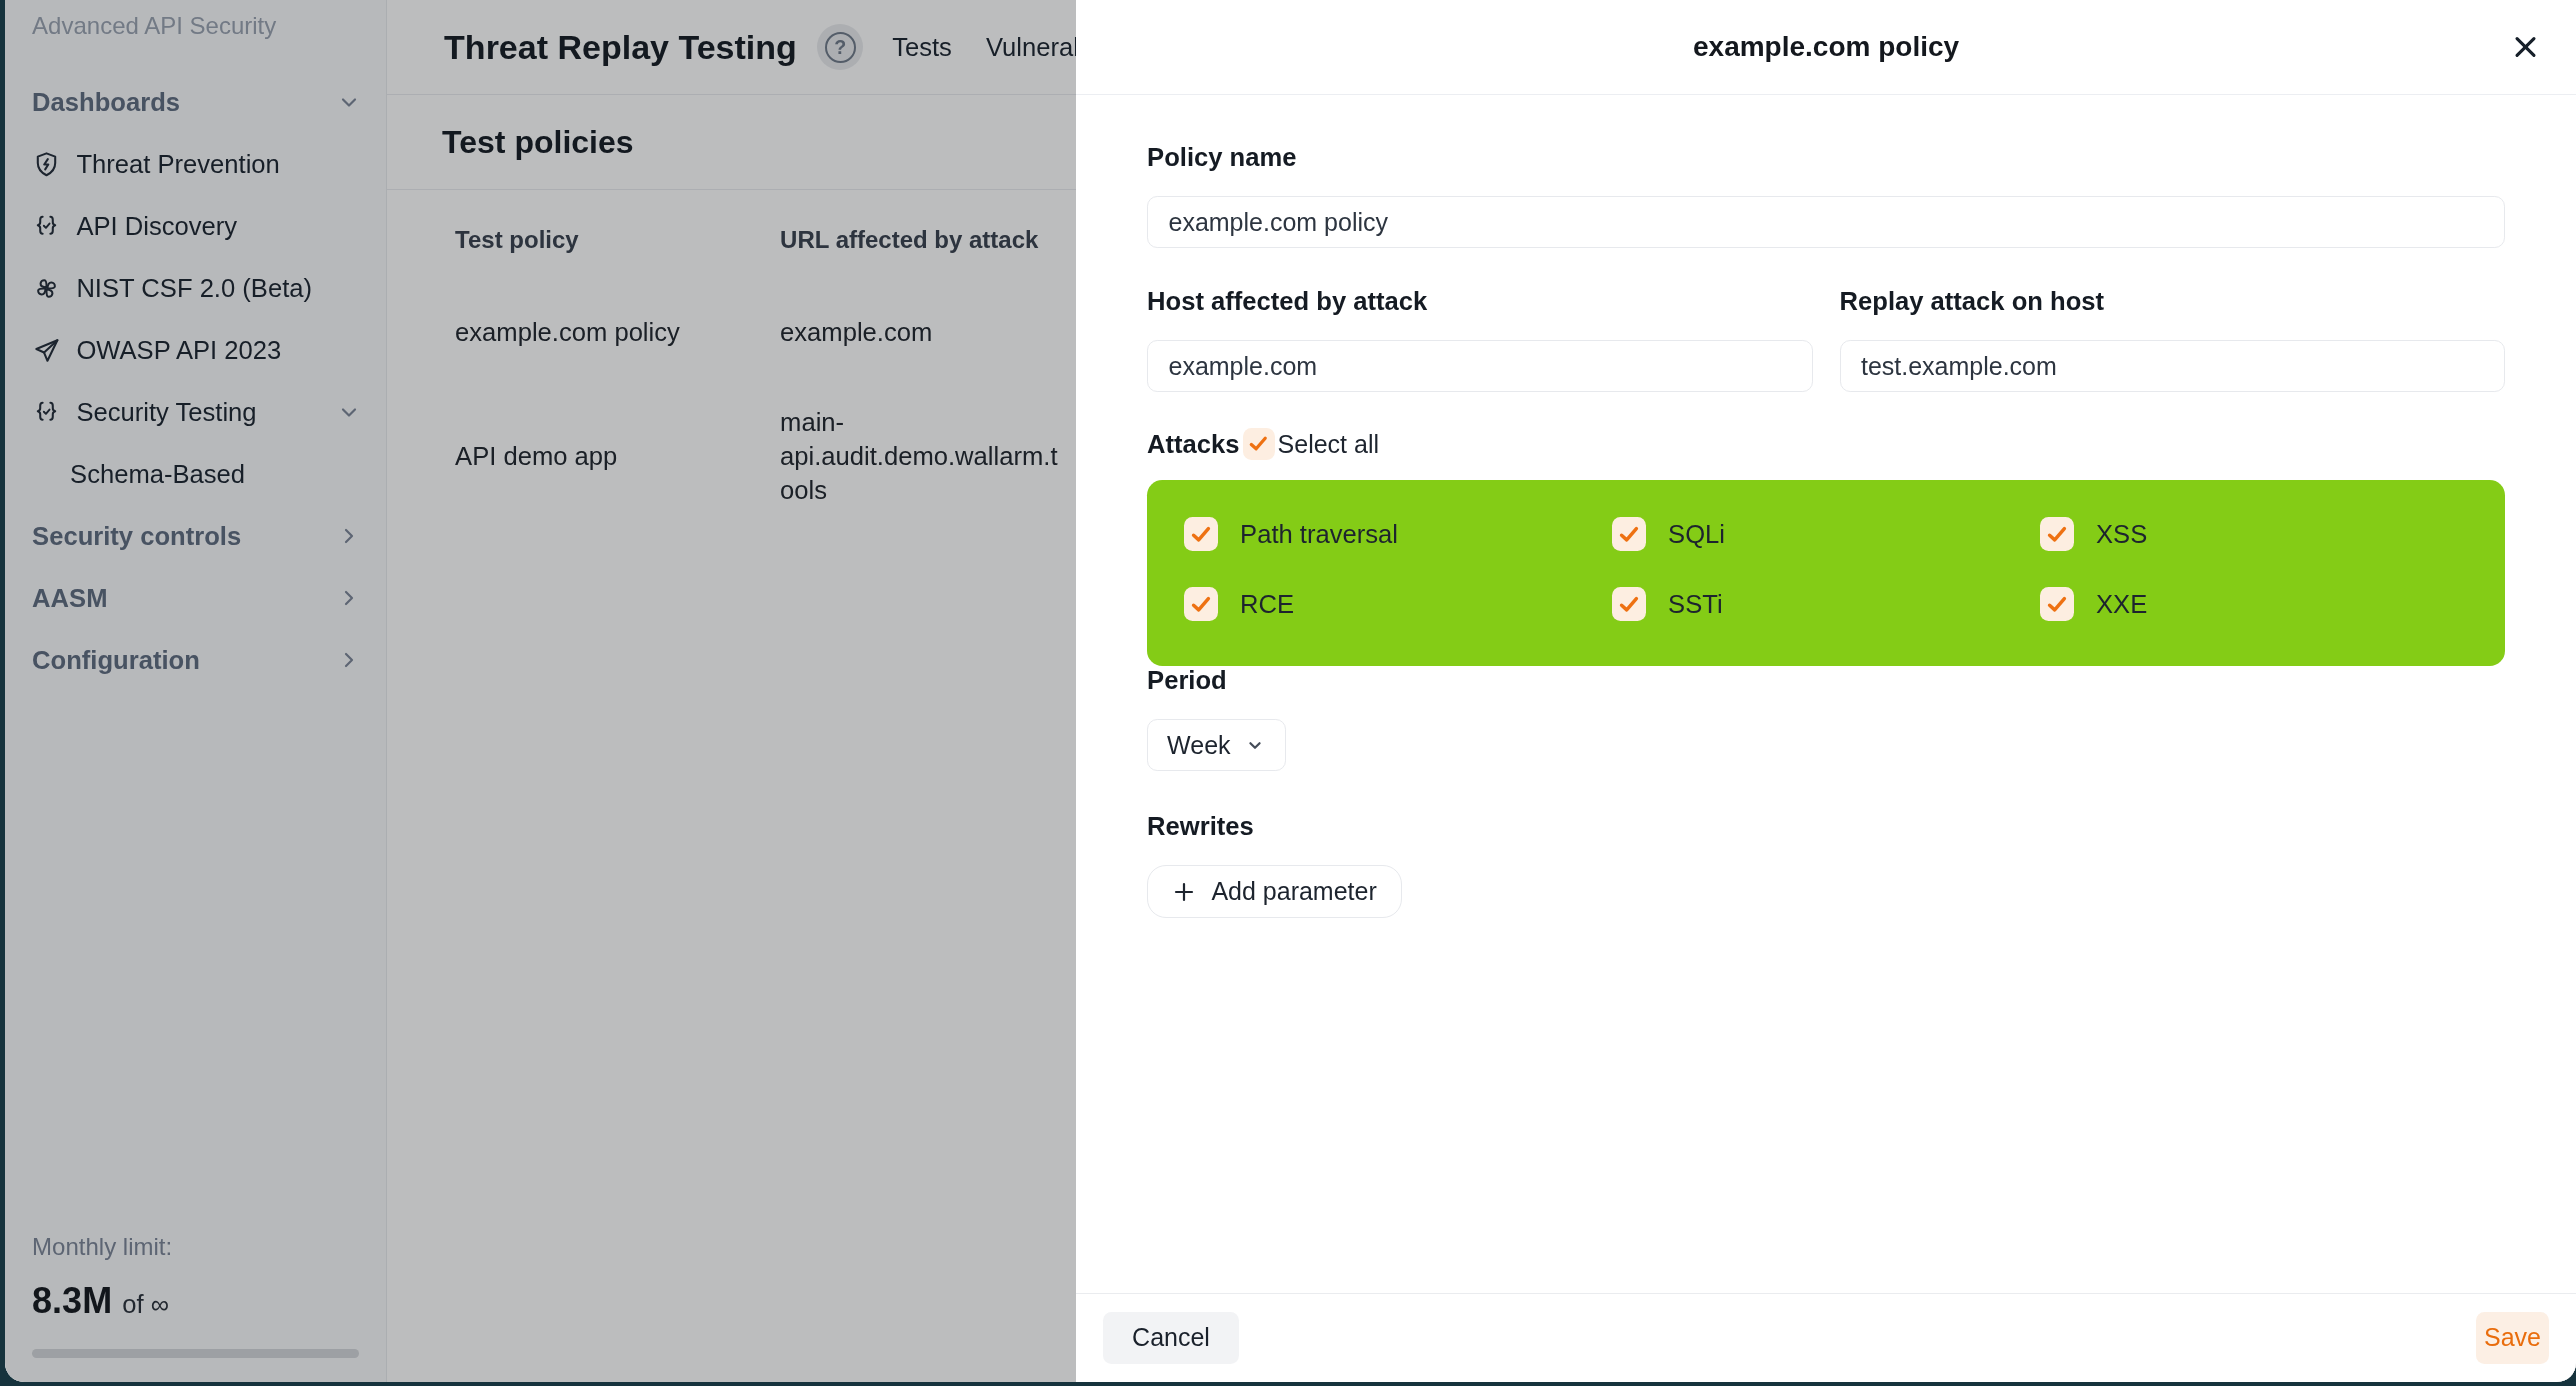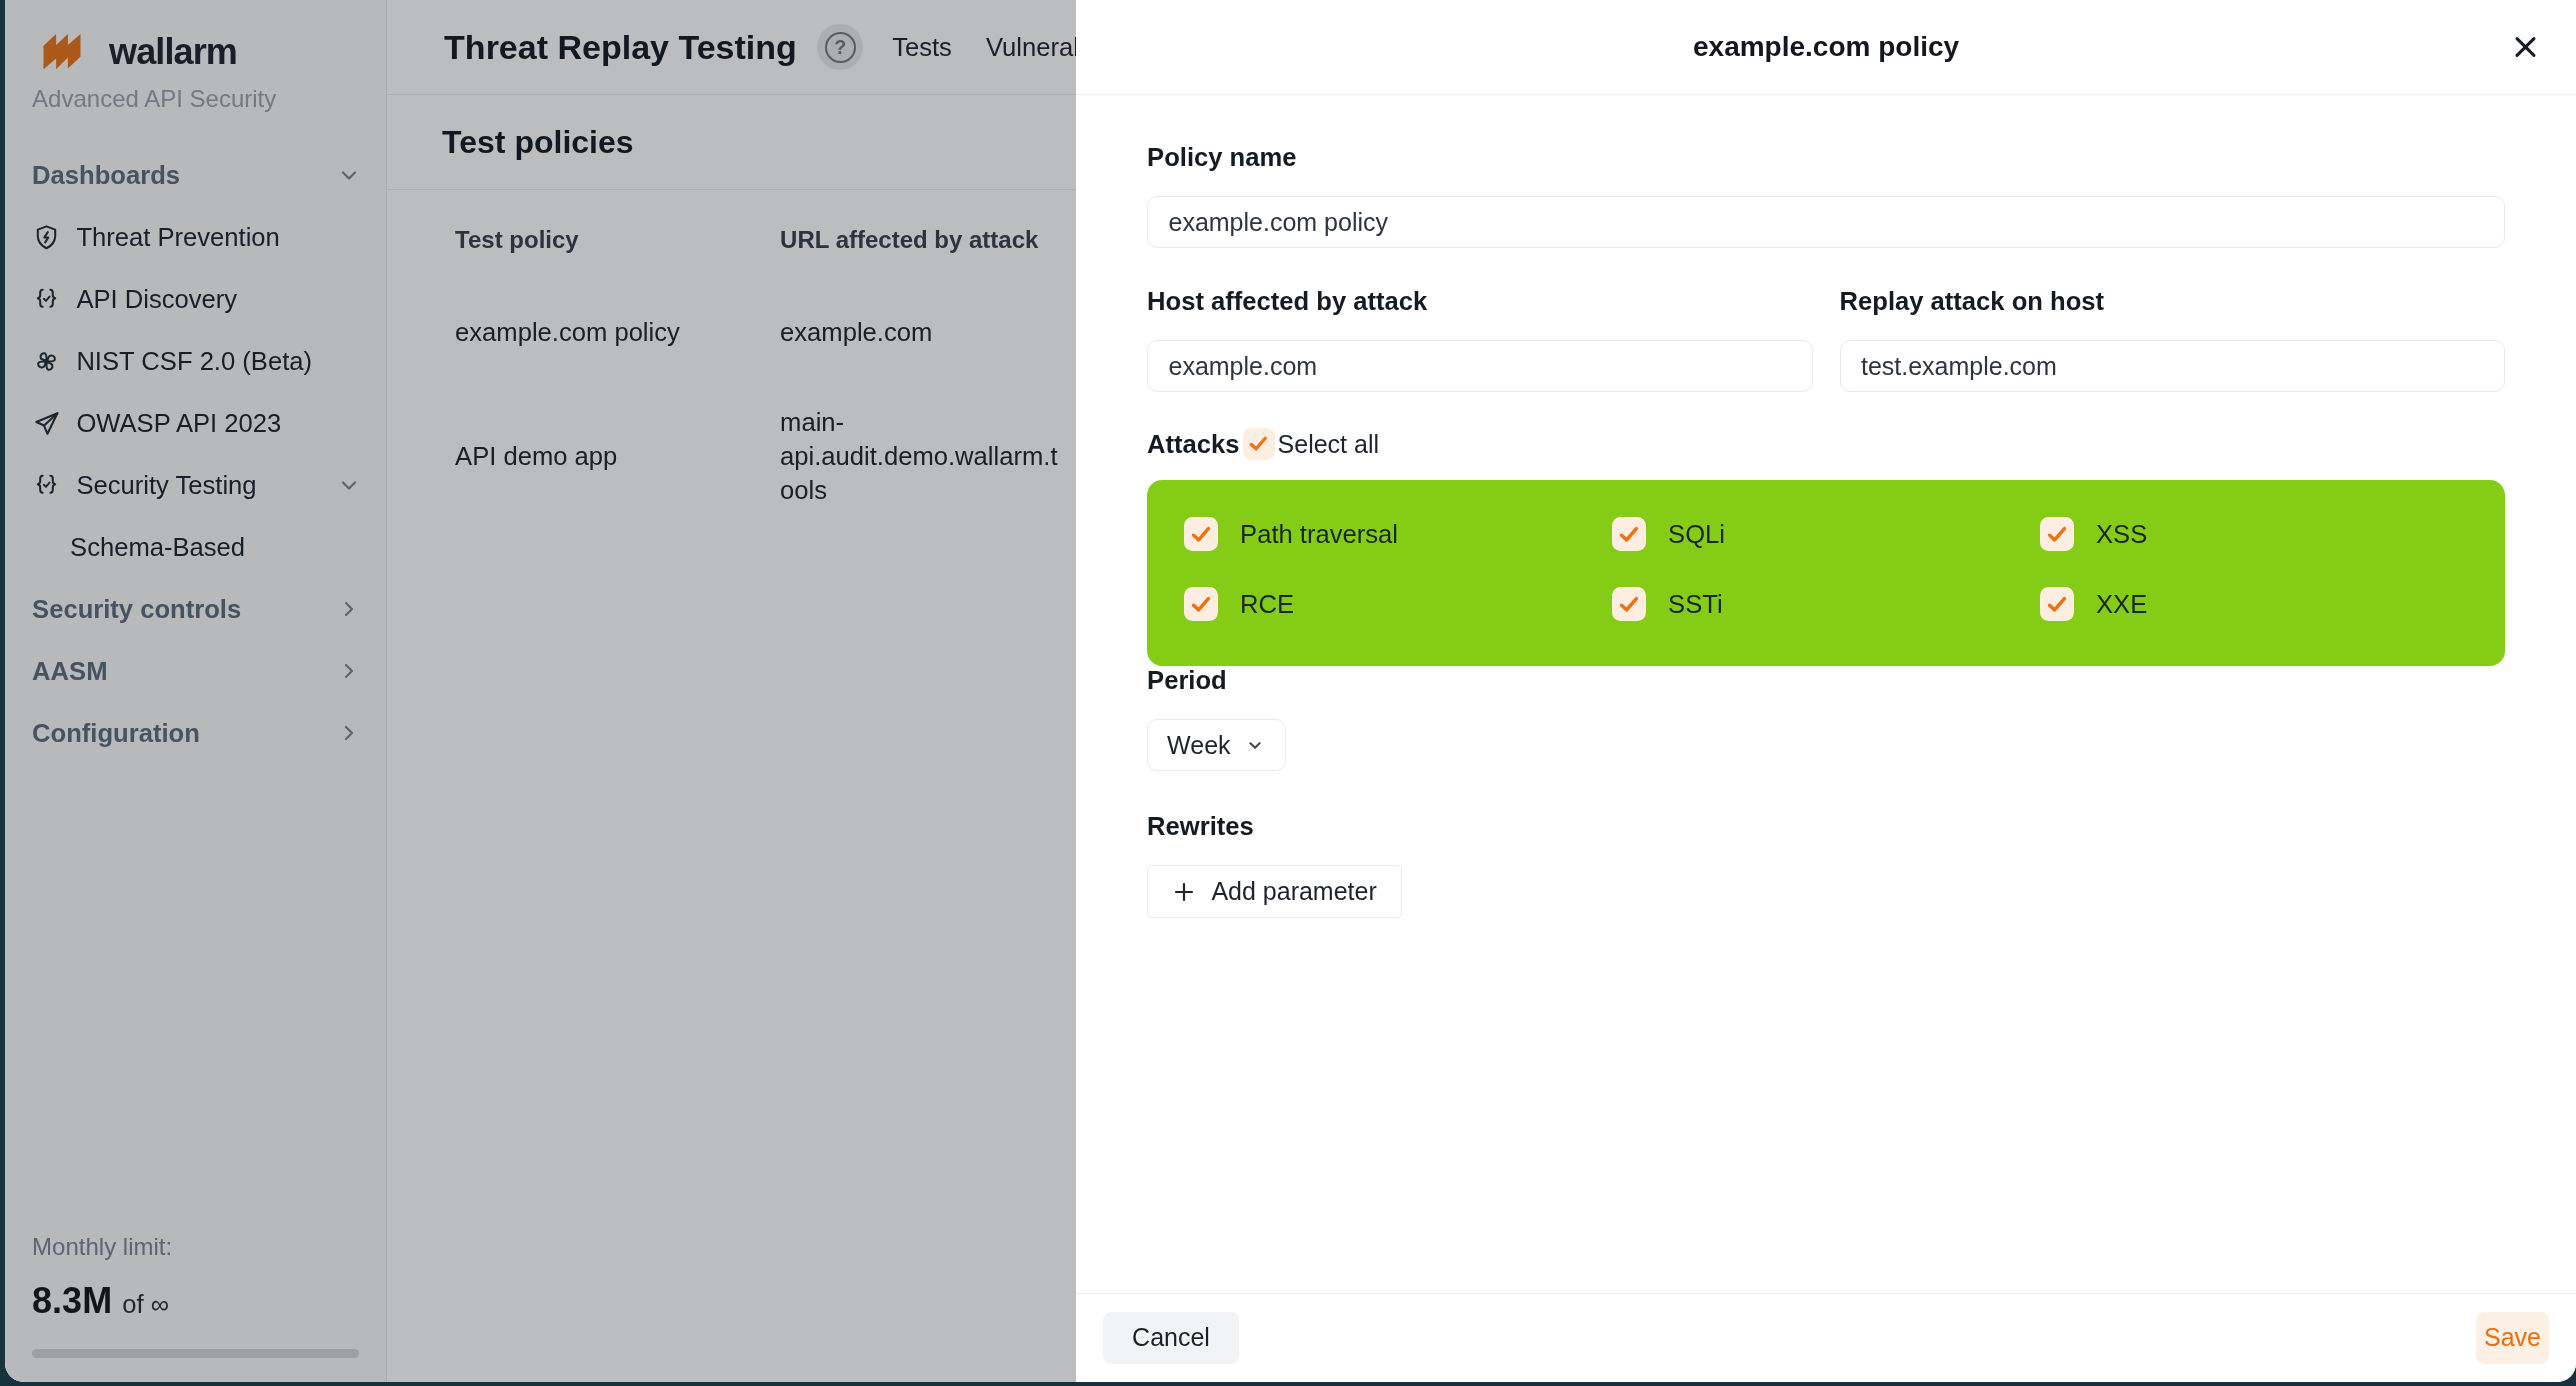--- a/index.html
+++ b/index.html
@@ -94,44 +94,38 @@
   .period-label { }
   .select-btn {
     display:inline-flex; align-items:center; gap:13.6px; height:52px; padding:0 19px;
     border:1.7px solid #e7e9ed; border-radius:10.2px; background:#fff; cursor:pointer;
   }
   .select-btn .select-value { font-size:25px; color:#1d242e; }
   .select-btn svg { width:22px; height:22px; color:#444c58; }
   .rewrites-label { margin-top:41px; }
   .add-param-btn {
     display:inline-flex; align-items:center; gap:15.3px; height:53px; padding:5px 24px;
-    border:1.7px solid #e7e9ed; border-radius:5px; background:#fff; cursor:pointer;
+    border:1.7px solid #e7e9ed; border-radius:19px; background:#fff; cursor:pointer;
   }
   .add-param-btn svg { width:24px; height:24px; color:#1d242e; }
   .add-param-label { font-size:25px; color:#1d242e; }
   .modal-footer {
     flex:0 0 auto; height:89px; border-top:1.7px solid #eaecef;
     display:flex; align-items:center; justify-content:space-between; padding:0 27px;
   }
   .btn { border:none; border-radius:8.5px; height:52px; font-family:"Liberation Sans", sans-serif; font-size:25px; cursor:pointer; }
   .btn-cancel { background:#f2f3f5; color:#1a212b; padding:0 29px; }
   .btn-save { background:#fcefe4; color:#e96d0d; padding:0 8px; }
 </style>
 </head>
 <body>
 
 <div class="app">
 
   <aside class="sidebar">
-    <div class="logo-row">
-      <svg class="logo-mark" viewBox="0 0 44 44">
-        <polygon points="0,42 0,14 15,0 15,13 29,0 29,13 44,0 44,27 29,41 29,28 15,42 15,29" fill="#e8731a"></polygon>
-      </svg>
-      <span class="logo-word">wallarm</span>
-    </div>
     <div class="sidebar-subtitle">Advanced API Security</div>
     <nav class="nav" id="nav-container">
         <div class="nav-row nav-section">
           <span class="nav-label">Dashboards</span>
           <span class="nav-spacer"></span>
           <span class="nav-chevron"><svg viewBox="0 0 24 24" fill="none" stroke="currentColor" stroke-width="2.2" stroke-linecap="round" stroke-linejoin="round">
               <polyline points="6,9.5 12,15.5 18,9.5"></polyline>
             </svg></span>
         </div>
         <div class="nav-row nav-item">

